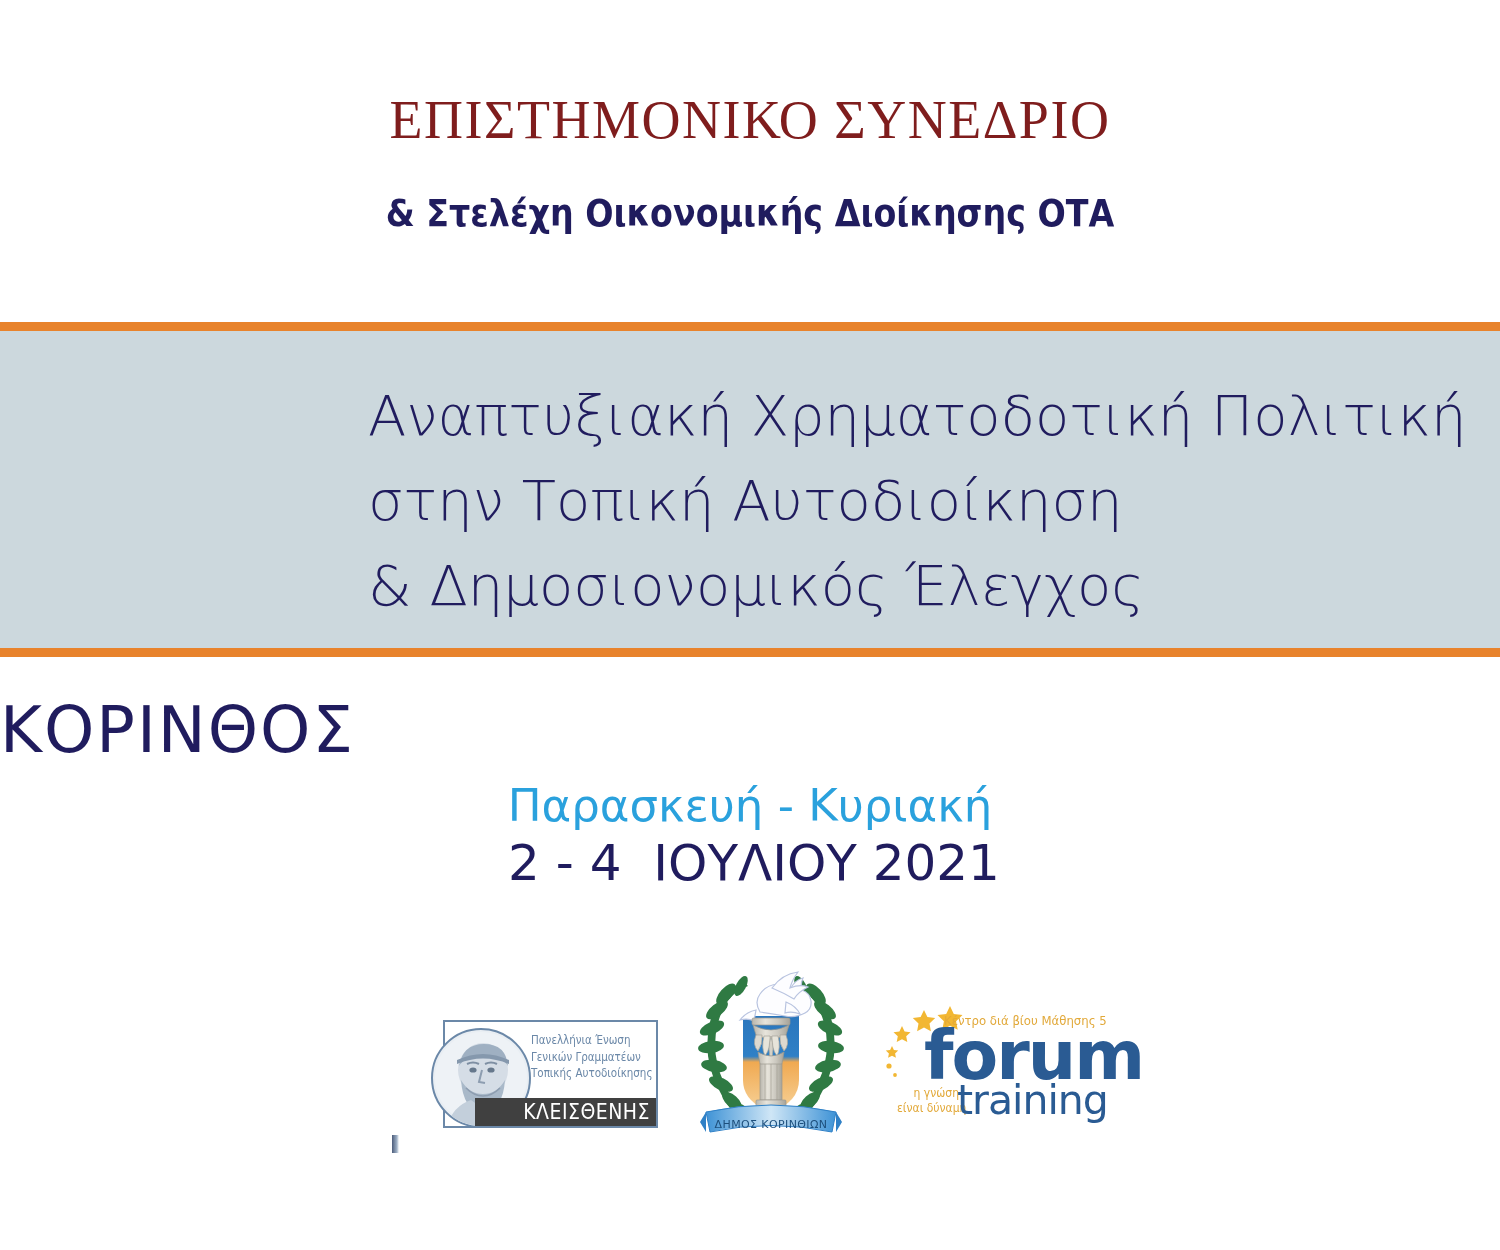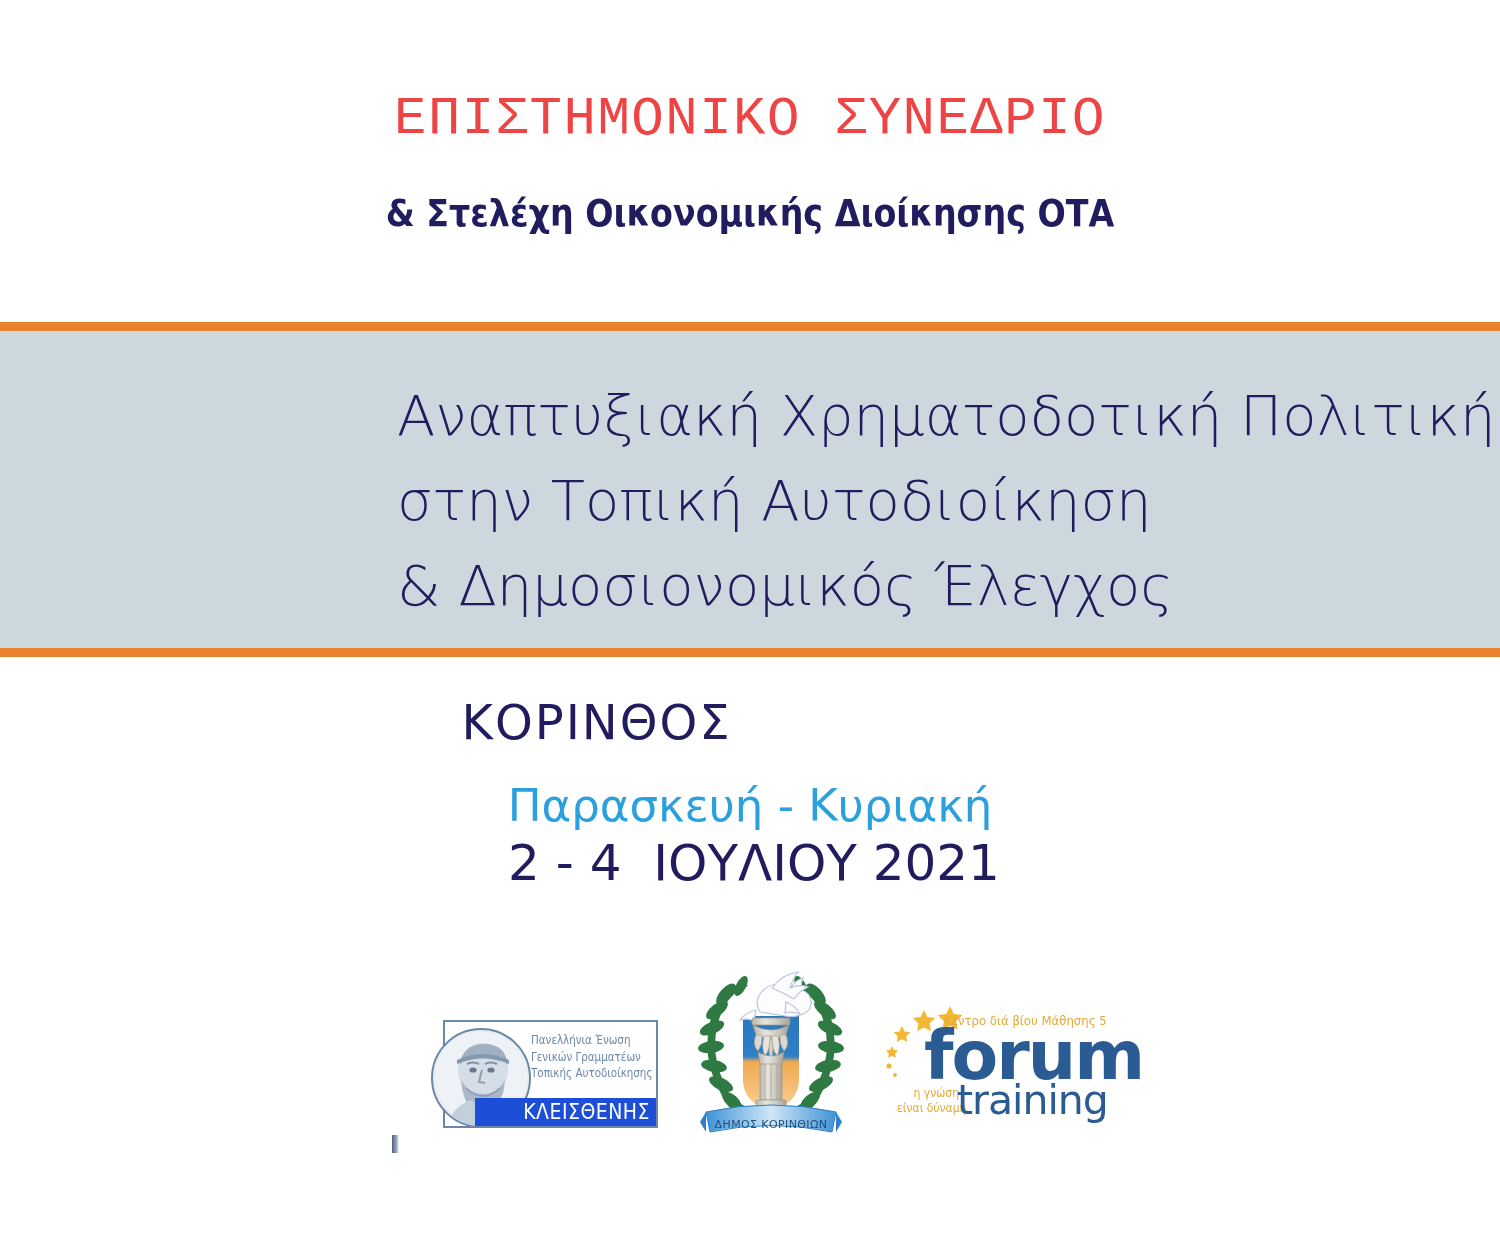--- a/index.html
+++ b/index.html
@@ -29,26 +29,26 @@
     height: 322px;
     background: #ffffff;
   }
 
   .eyebrow {
     position: absolute;
     top: 92px;
     left: 0;
     width: 1500px;
     text-align: center;
-    color: #ef4444;
+    color: #7f1d1d;
     font-size: 54px;
     font-weight: 300;
     letter-spacing: 1.5px;
     line-height: 1.05;
-    font-family: Liberation Mono, monospace;
+    font-family: Liberation Serif, serif;
     font-stretch: condensed;
   }
 
   .subtitle {
     position: absolute;
     top: 186px;
     left: 0;
     width: 1500px;
     text-align: center;
     color: #201c5e;
@@ -98,32 +98,31 @@
     color: #201c5e;
     font-size: 56px;
     font-weight: 300;
     line-height: 1.52;
     font-family: "DejaVu Sans", sans-serif;
     font-stretch: condensed;
   }
   .band-title .t-line {
     display: block;
     white-space: nowrap;
-    margin-left: 29px;
   }
 
   
   .location {
     position: absolute;
     top: 698px;
     left: 0;
     width: 1193px;
-    text-align: center;
+    text-align: left;
     color: #201c5e;
-    font-size: 48px;
+    font-size: 64px;
     font-weight: 400;
     letter-spacing: 2px;
     line-height: 1.0;
     font-family: "DejaVu Sans", sans-serif;
   }
 
   .day-range {
     position: absolute;
     top: 783px;
     left: 0;
@@ -192,21 +191,21 @@
     font-family: "DejaVu Sans", sans-serif;
     font-stretch: condensed;
   }
   .kl-text span { display: block; white-space: nowrap; }
   .kl-bar {
     position: absolute;
     left: 30px;
     bottom: 0;
     width: 181px;
     height: 28px;
-    background: #1d4ed8;
+    background: #404040;
     color: #ffffff;
     font-size: 21px;
     font-weight: 400;
     letter-spacing: 0.5px;
     text-align: right;
     padding-right: 6px;
     box-sizing: border-box;
     line-height: 28px;
     font-family: "DejaVu Sans", sans-serif;
     font-stretch: condensed;

